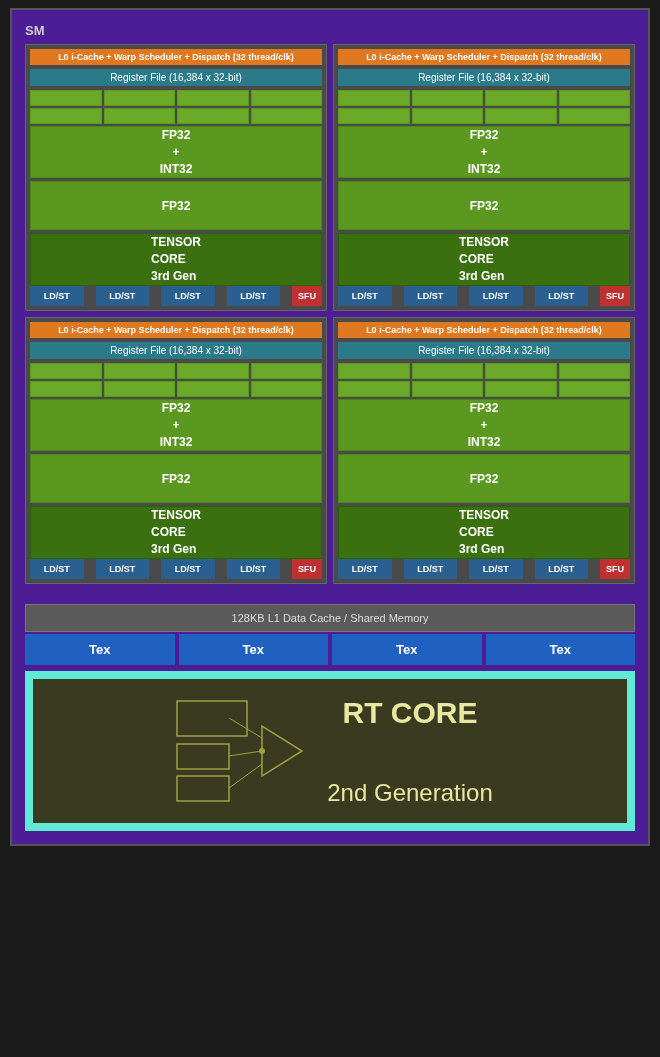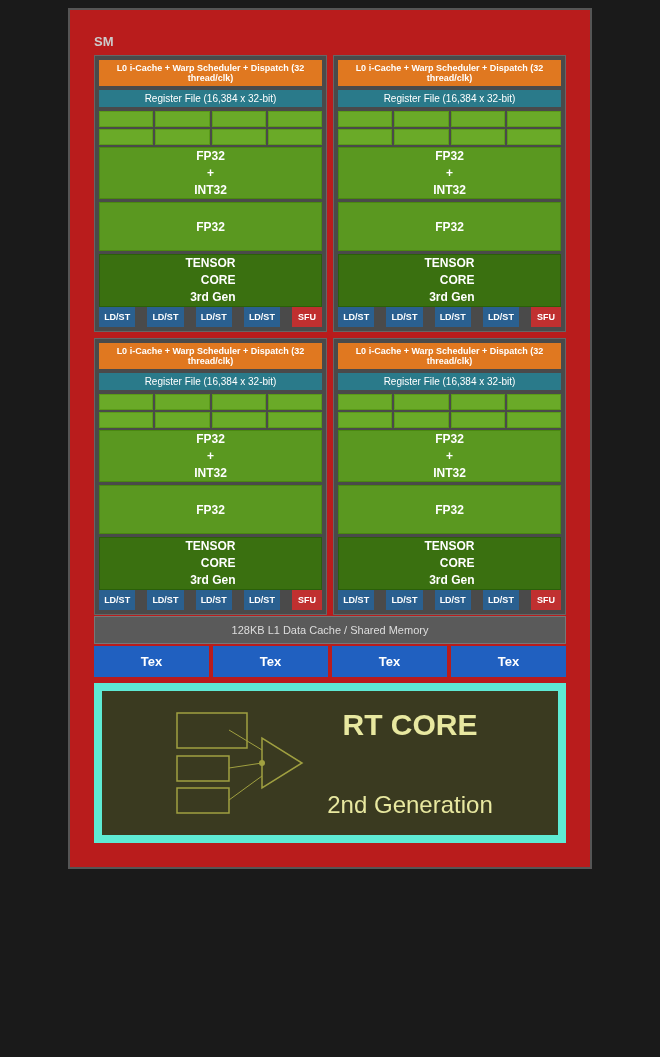--- a/index.html
+++ b/index.html
@@ -6,38 +6,38 @@
     body {
       background: #1a1a1a;
       width: 660px;
       min-height: 1057px;
       font-family: Arial, sans-serif;
       display: flex;
       justify-content: center;
       align-items: flex-start;
     }
     .sm-container {
-      width: 524px;
+      width: 640px;
       margin: 8px;
-      background: #b91c1c;
+      background: #4c1d95;
       border: 2px solid #555;
-      padding: 24px;
+      padding: 13px;
       position: relative;
     }
     .sm-label {
       color: #ccc;
       font-size: 13px;
       font-weight: bold;
       margin-bottom: 6px;
     }
     .quad-grid {
       display: grid;
       grid-template-columns: 1fr 1fr;
       gap: 6px;
-      margin-bottom: 1px;
+      margin-bottom: 20px;
     }
     .sub-partition {
       background: #4a4a4a;
       border: 1px solid #666;
       padding: 4px;
     }
     .l0-cache-bar {
       background: #e07820;
       color: white;
       font-size: 9px;
@@ -169,21 +169,21 @@
     .tensor-block {
       flex: 1.1;
       background: #3a7010;
       border: 1px solid #2a6008;
       display: flex;
       align-items: center;
       justify-content: center;
       color: white;
       font-size: 12px;
       font-weight: bold;
-      text-align: right;
+      text-align: left;
       line-height: 1.4;
     }
   </style>
 </head>
 <body>
 
 <div class="sm-container">
   <div class="sm-label">SM</div>
 
   <div class="quad-grid">

